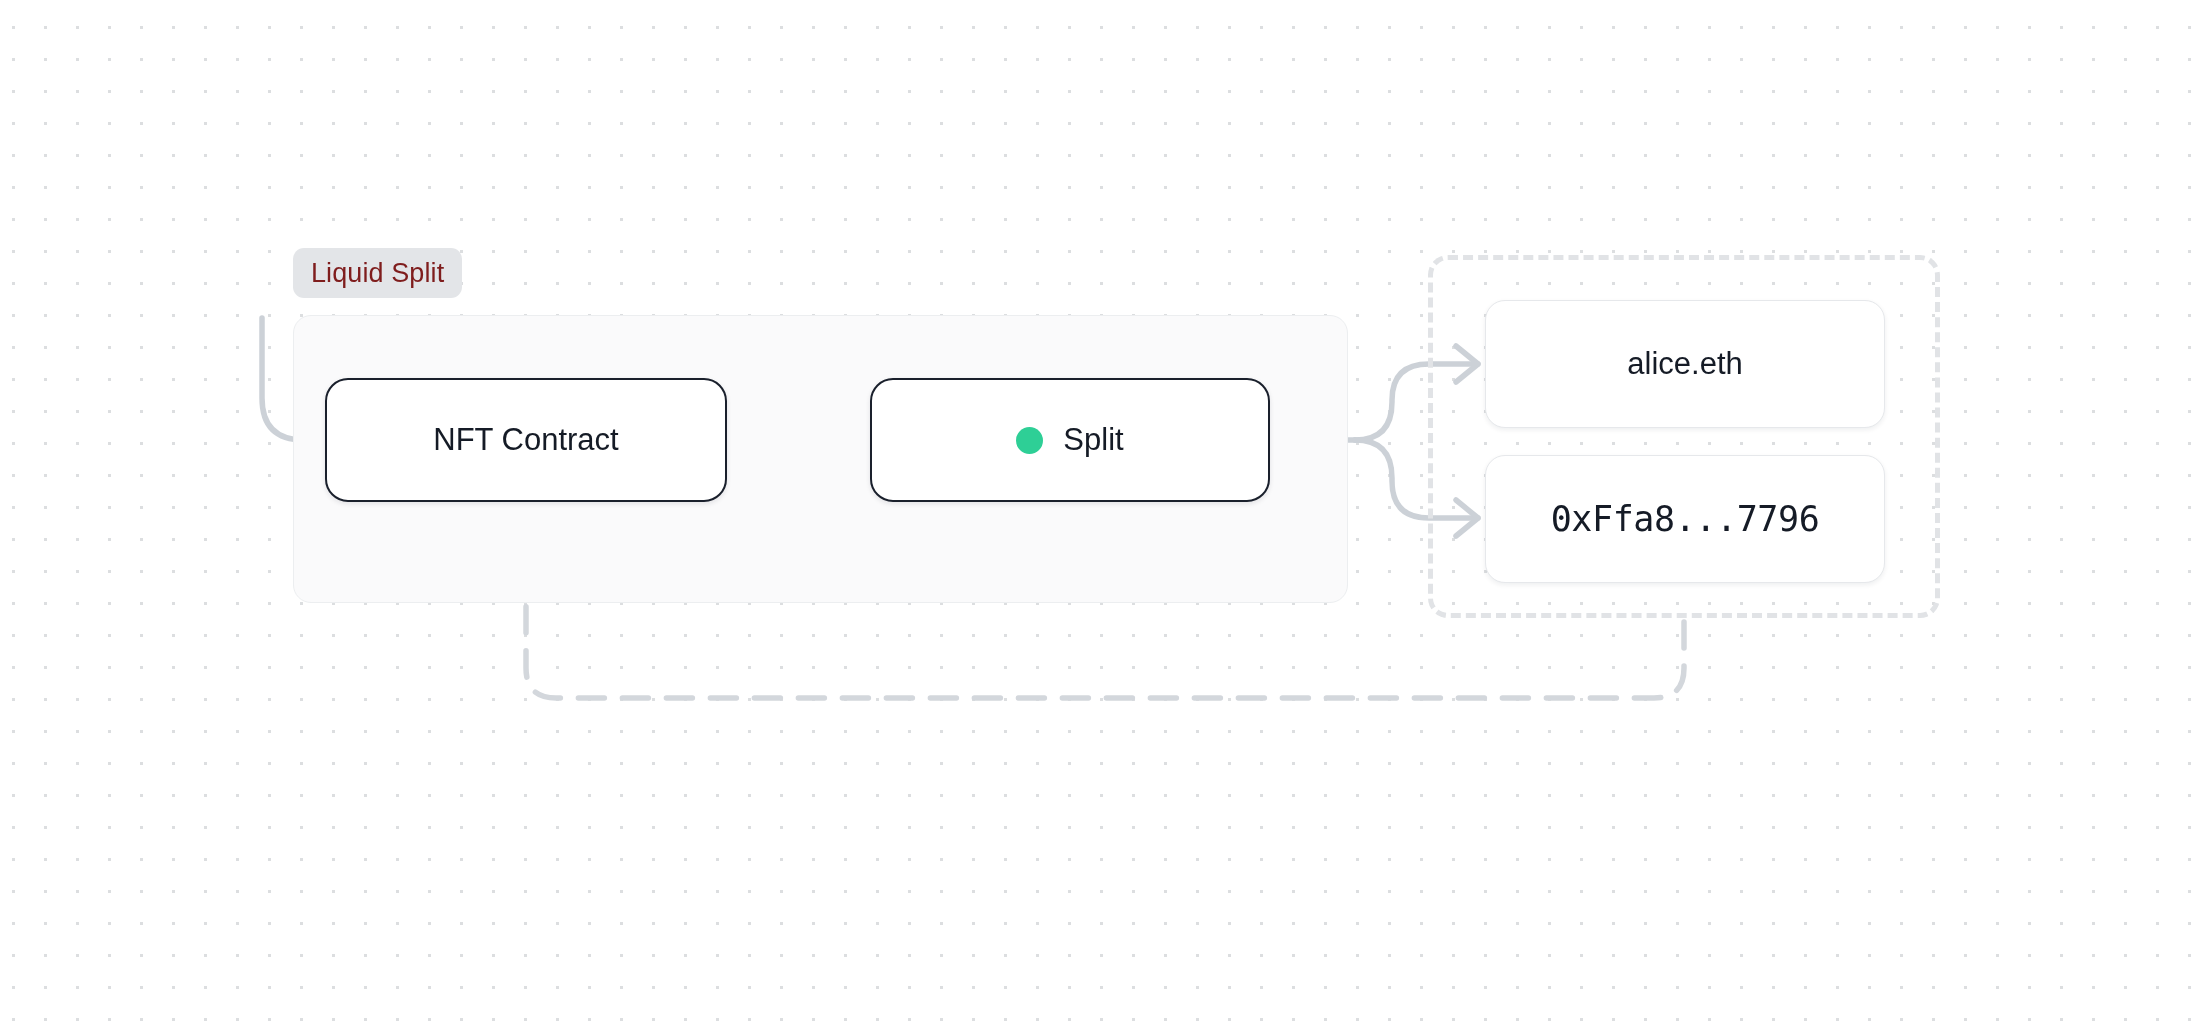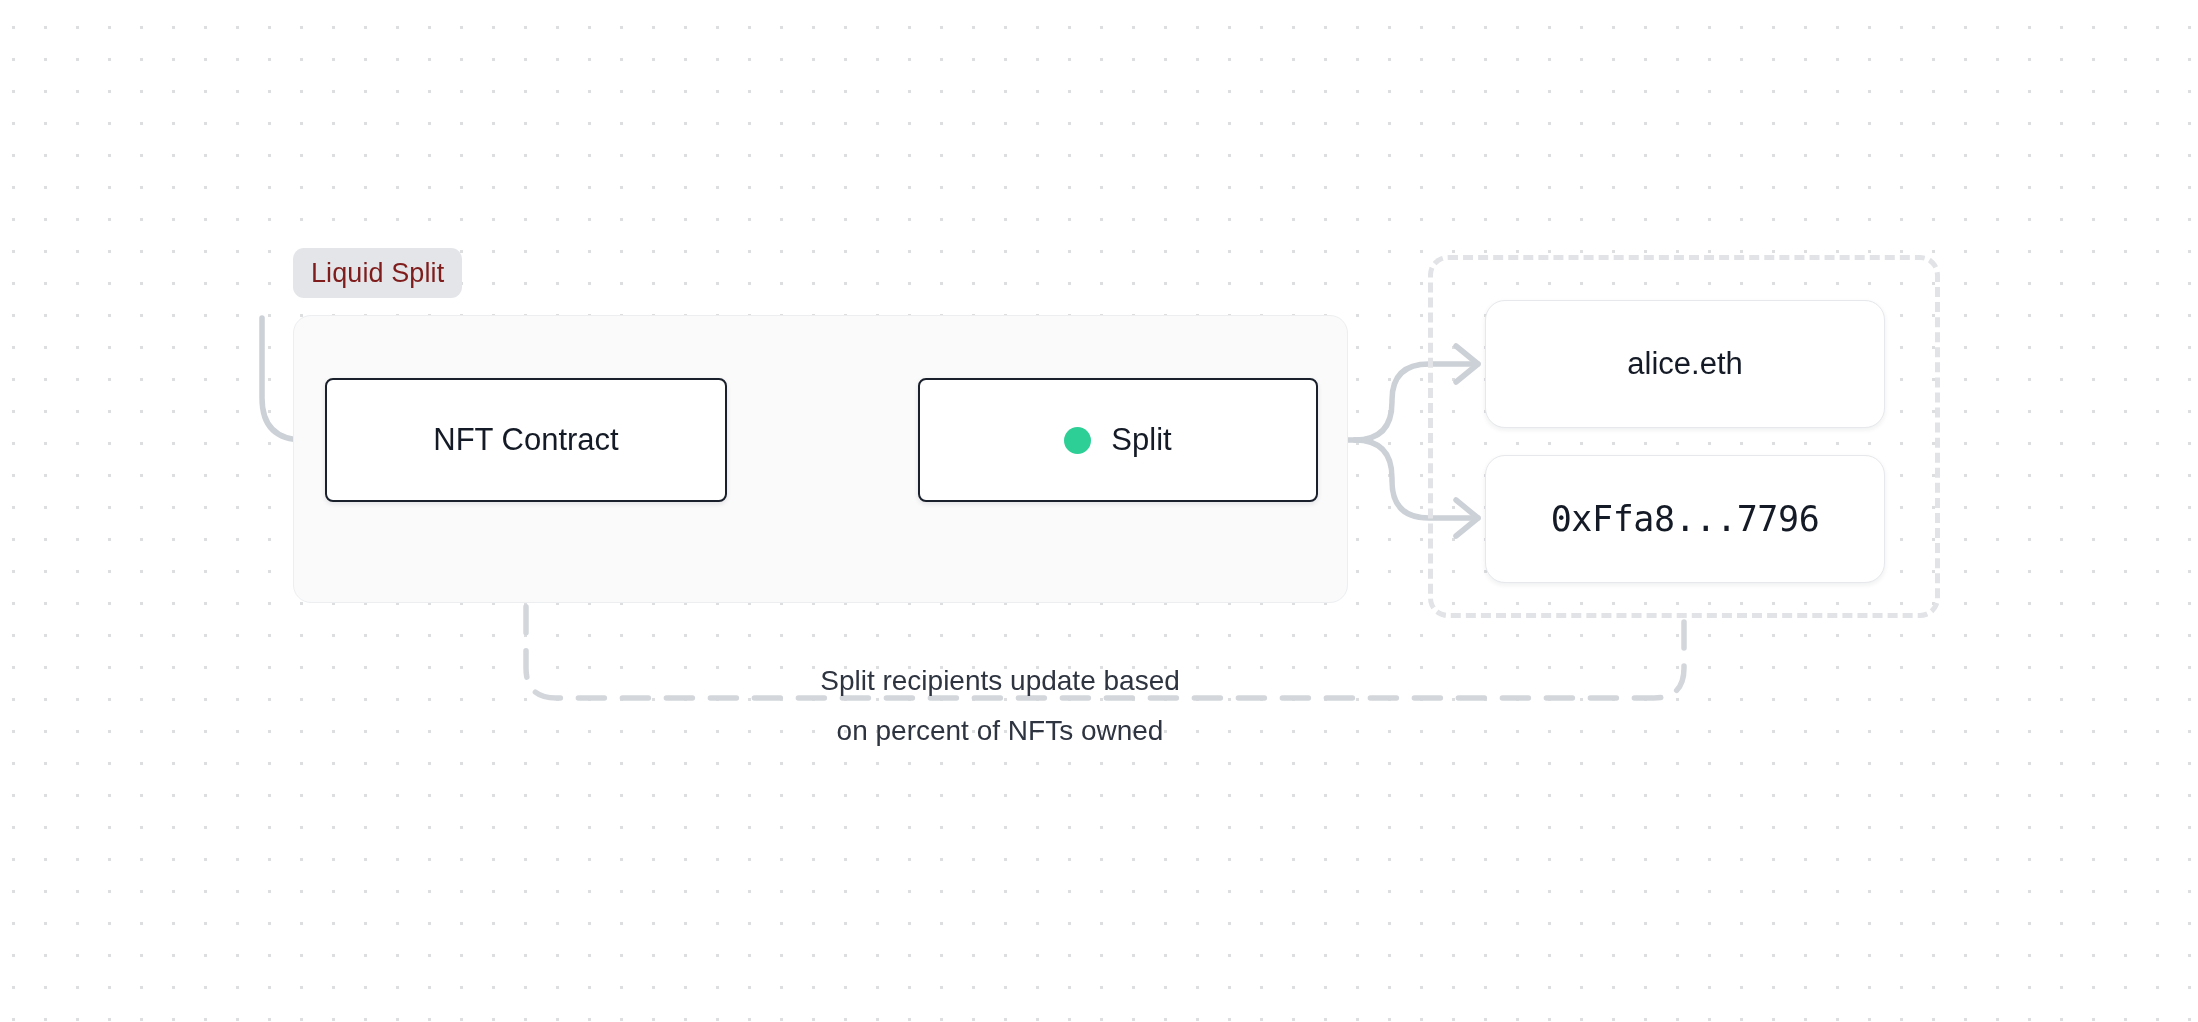--- a/index.html
+++ b/index.html
@@ -65,38 +65,37 @@
 
   
   .node {
     position: absolute;
     box-sizing: border-box;
     display: flex;
     align-items: center;
     justify-content: center;
     background: #ffffff;
     border: 2.5px solid #1a202c;
-    border-radius: 8px;
+    border-radius: 23px;
     box-shadow: 0 2px 5px rgba(16, 24, 40, 0.10);
     font-size: 31px;
     color: #151b26;
     white-space: nowrap;
   }
   .node-nft {
     left: 325px;
     top: 378px;
     width: 402px;
     height: 124px;
   }
   .node-split {
     left: 870px;
     top: 378px;
     width: 400px;
     height: 124px;
-    margin-left: 48px;
   }
   .split-inner {
     display: flex;
     align-items: center;
     gap: 20px;
   }
   .status-dot {
     width: 27px;
     height: 27px;
     border-radius: 50%;
@@ -208,18 +207,14 @@
   <div class="recipients-group"></div>
 
   <div class="recipient recipient-0">
     <span>alice.eth</span>
   </div>
 
   <div class="recipient recipient-1">
     <span>0xFfa8...7796</span>
   </div>
 
-  <div class="caption">
-    <span>Split recipients update based</span>
-    <span>on percent of NFTs owned</span>
-  </div>
 
 </div>
 
 </body></html>

